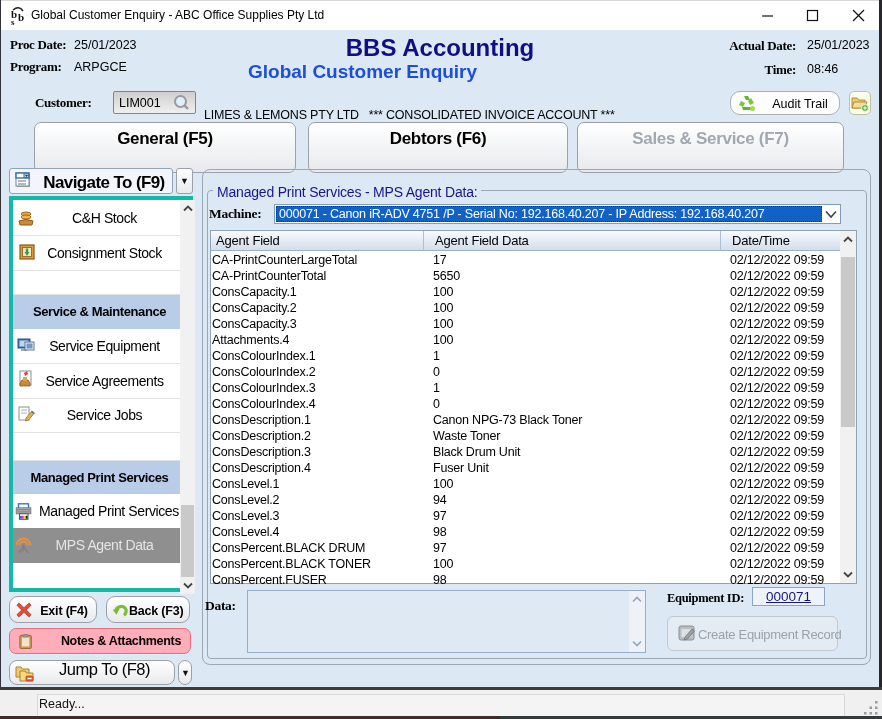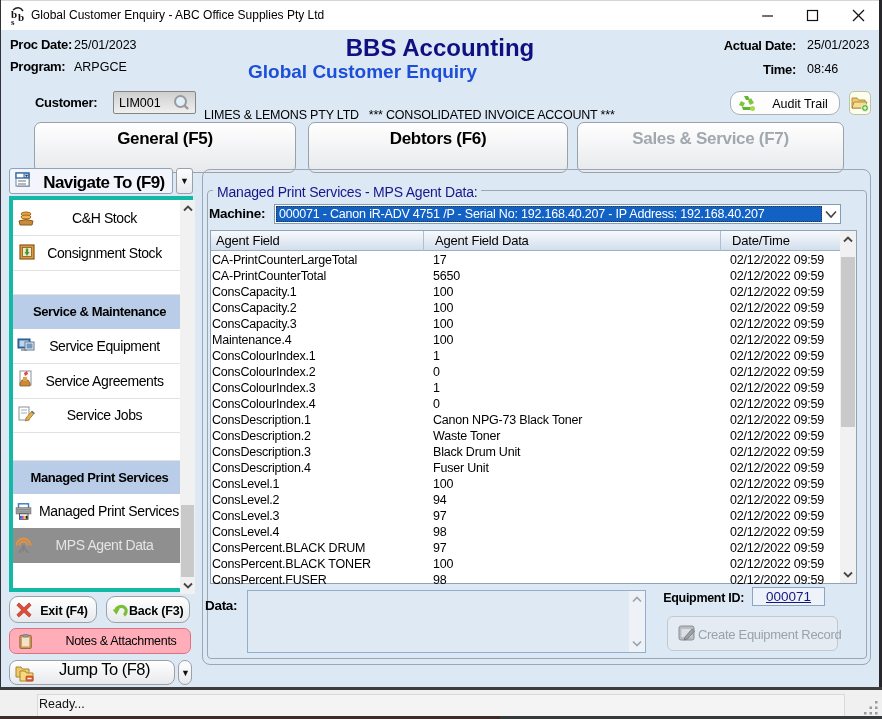--- a/index.html
+++ b/index.html
@@ -8,21 +8,21 @@
 .abs{position:absolute;white-space:nowrap;}
 
 #titlebar{left:0;top:0;width:882px;height:30px;background:#fff;border-top:1px solid #d6d6d6;}
 #titletext{left:31px;top:8px;font-size:12px;color:#000;}
 
 #bl{left:0;top:0;width:1px;height:719px;background:#33323b;}
 #br{left:879px;top:0;width:3px;height:690px;background:#26262b;}
 #bstrip1{left:0;top:716px;width:500px;height:3px;background:#3f2a2c;}
 #bstrip2{left:500px;top:716px;width:382px;height:3px;background:#35393c;}
 
-.lbl{font-size:13px;font-weight:bold;color:#000;letter-spacing:-0.3px;}
+.lbl{font-size:13px;font-weight:bold;color:#000;letter-spacing:-0.3px;font-family:Liberation Serif, serif;}
 .val{font-size:12.5px;color:#000;}
 #bbs1{left:260px;top:34px;width:360px;text-align:center;font-size:24px;font-weight:bold;color:#0f0f82;letter-spacing:0px;}
 #bbs2{left:248px;top:61px;width:360px;text-align:left;font-size:19px;font-weight:bold;color:#1d4ed8;}
 
 #custbox{left:113px;top:91px;width:83px;height:23px;background:linear-gradient(#cfcfcf,#efefef);border:1px solid #858585;border-radius:2px;}
 #audit{left:730px;top:91px;width:110px;height:24px;background:#fdfdfe;border:1px solid #a9b0b8;border-radius:10px;}
 #folderbtn{left:849px;top:91px;width:22px;height:24px;background:#fdfdee;border:1px solid #c0c49a;border-radius:5px;}
 
 .tab{top:122px;height:51px;background:linear-gradient(#ffffff,#e7e9ec);border:1px solid #9ba1a8;border-radius:7px;text-align:center;font-size:17px;font-weight:bold;letter-spacing:-0.3px;line-height:31px;color:#000;}
 
@@ -245,21 +245,21 @@
 <path d="M4 9.5 C4.5 5 10.5 3.2 13.5 6 C16 8.4 15.3 12.3 12.5 13.8" fill="none" stroke="#7cbe35" stroke-width="3.4"></path>
 <path d="M0.8 8.2 L8.3 7.0 L4.6 13.6 Z" fill="#7cbe35"></path>
 </svg>
 <div class="abs" style="left:129px;top:604px;width:60px;text-align:left;font-size:12.5px;letter-spacing:-0.2px;font-weight:bold">Back (F3)</div>
 <div class="abs" id="notesbtn"></div>
 <svg class="abs" style="left:19px;top:632px" width="14" height="19" viewBox="0 0 17 19">
 <rect x="1" y="2" width="14" height="16" rx="1.5" fill="#c89858" stroke="#8a6228" stroke-width="1"></rect>
 <rect x="3.5" y="4.5" width="9" height="11" fill="#f2e3c8"></rect>
 <rect x="5" y="1" width="6" height="3" rx="1" fill="#9a9aa2" stroke="#6a6a72" stroke-width="0.7"></rect>
 </svg>
-<div class="abs" style="left:33px;top:634px;width:176px;text-align:center;font-size:12.5px;letter-spacing:-0.3px;font-weight:normal">Notes &amp; Attachments</div>
+<div class="abs" style="left:33px;top:634px;width:176px;text-align:center;font-size:12.5px;letter-spacing:-0.3px;font-weight:bold">Notes &amp; Attachments</div>
 <div class="abs btn" id="jumpbtn"></div>
 <svg class="abs" style="left:14px;top:663px" width="21" height="20" viewBox="0 0 21 20">
 <path d="M2 4 L7 4 L8.5 6 L15 6 L15 14 L2 14 Z" fill="#f0c96a" stroke="#a8862e" stroke-width="1"></path>
 <path d="M6 8 L11 8 L12.5 10 L19 10 L19 18 L6 18 Z" fill="#f6d87e" stroke="#a8862e" stroke-width="1"></path>
 <rect x="12" y="13" width="7" height="5" rx="1" fill="#e8623a" stroke="#b03a1a" stroke-width="0.7"></rect>
 <line x1="13.5" y1="15.5" x2="17.5" y2="15.5" stroke="#fff" stroke-width="1.3"></line>
 </svg>
 <div class="abs" style="left:38px;top:660px;width:133px;text-align:center;font-size:16.5px;letter-spacing:-0.5px;font-weight:normal">Jump To (F8)</div>
 <div class="abs btn" id="jumpdrop"></div>
 <div class="abs" style="left:181px;top:668px;font-size:9px;color:#111">▼</div>
@@ -315,21 +315,21 @@
       <span class="tc1">ConsCapacity.2</span>
       <span class="tc2">100</span>
       <span class="tc3">02/12/2022 09:59</span>
     </div>
 <div class="tr" style="top:85px">
       <span class="tc1">ConsCapacity.3</span>
       <span class="tc2">100</span>
       <span class="tc3">02/12/2022 09:59</span>
     </div>
 <div class="tr" style="top:101px">
-      <span class="tc1">Maintenance.4</span>
+      <span class="tc1">Attachments.4</span>
       <span class="tc2">100</span>
       <span class="tc3">02/12/2022 09:59</span>
     </div>
 <div class="tr" style="top:117px">
       <span class="tc1">ConsColourIndex.1</span>
       <span class="tc2">1</span>
       <span class="tc3">02/12/2022 09:59</span>
     </div>
 <div class="tr" style="top:133px">
       <span class="tc1">ConsColourIndex.2</span>

